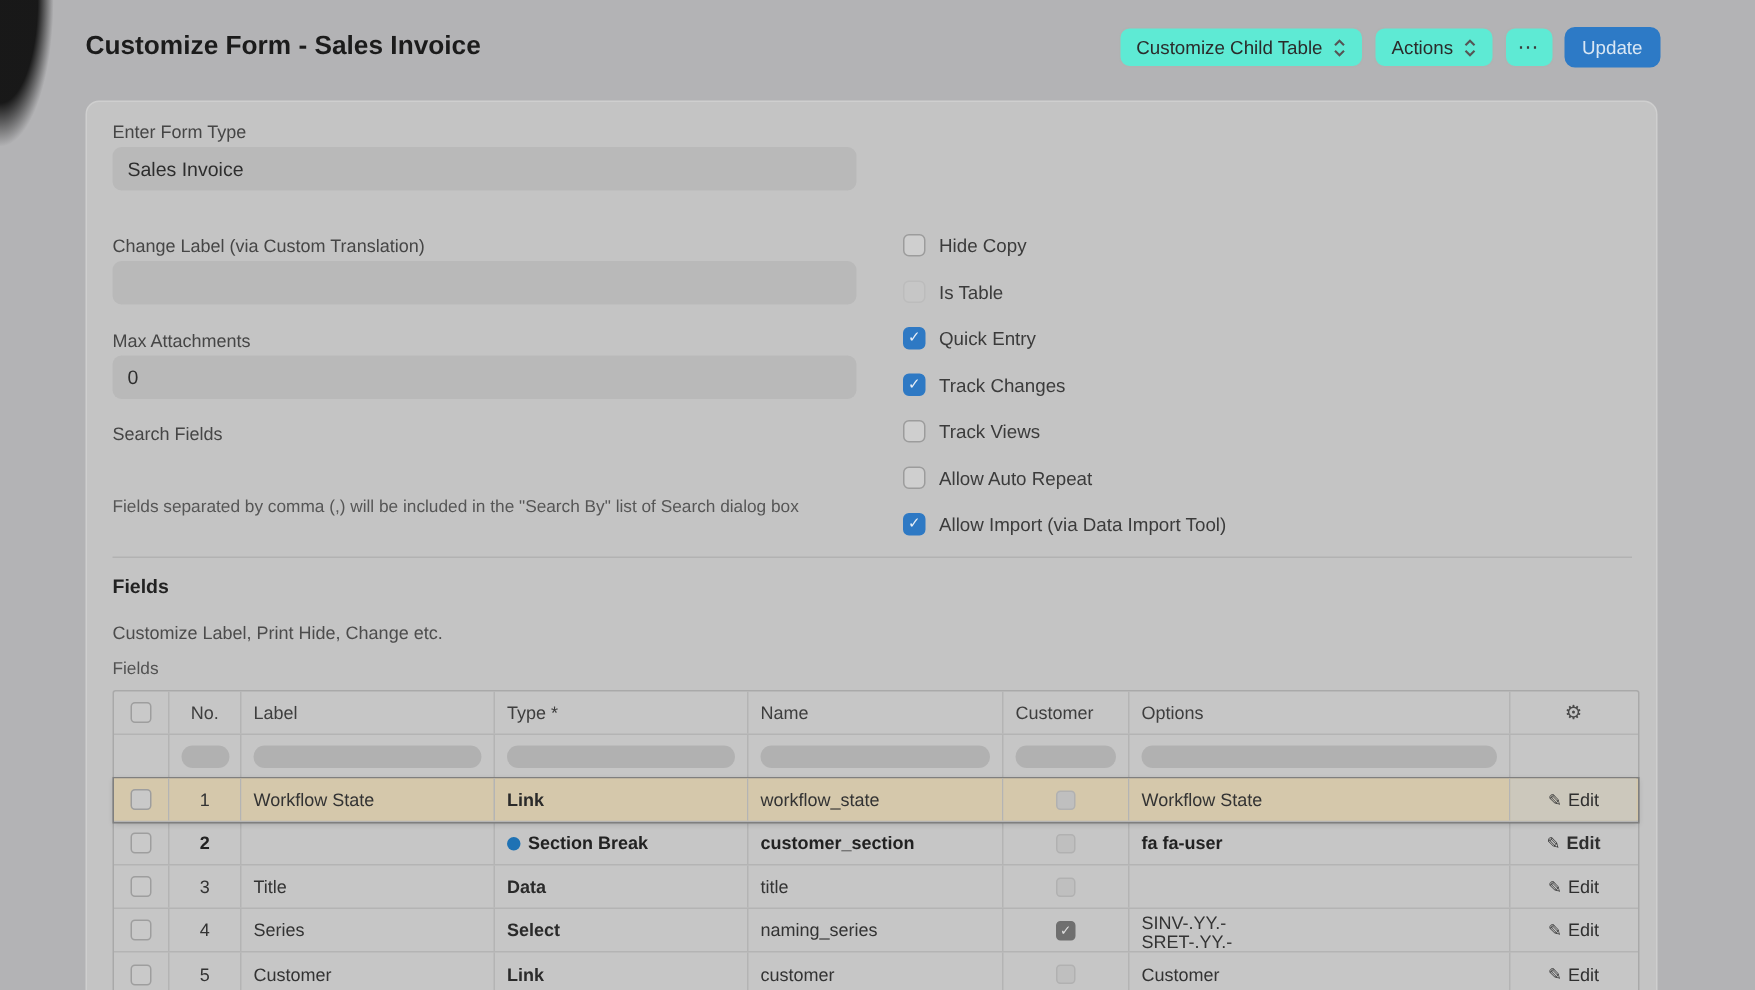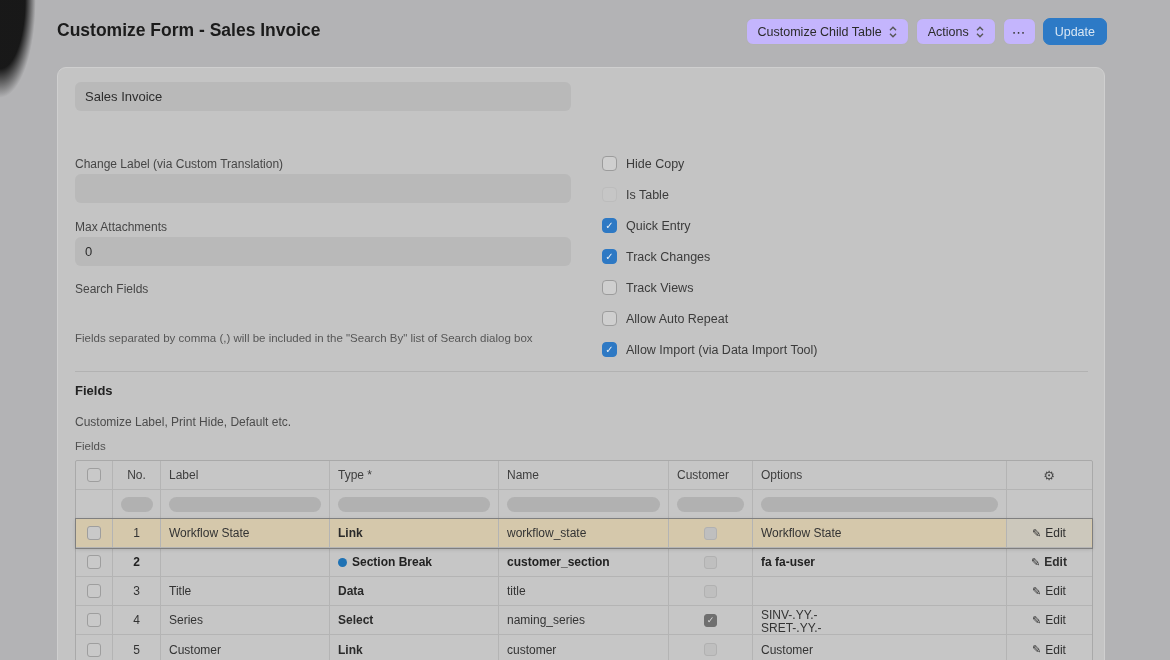--- a/index.html
+++ b/index.html
@@ -6,21 +6,21 @@
   body{position:relative;background:#b3b3b5;font-family:"Liberation Sans","DejaVu Sans",sans-serif;
        -webkit-font-smoothing:antialiased;color:#2e2e2e;}
 
   
   .corner-shade{position:absolute;left:0;top:0;width:42px;height:132px;pointer-events:none;
     background:radial-gradient(ellipse 115% 100% at 0% 0%, rgba(16,16,16,.95) 52%, rgba(16,16,16,0) 74%);}
 
   
   .page-title{position:absolute;left:57px;top:20px;font-size:17.5px;font-weight:700;color:#1b1b1b;text-align:center;}
   .toolbar{position:absolute;top:18px;right:63px;display:flex;gap:7px;align-items:center;}
-  .btn{height:27px;border-radius:7px;background:#c4b5fd;border:1px solid #b2b2b2;display:flex;
+  .btn{height:27px;border-radius:7px;background:#5eead4;border:1px solid #b2b2b2;display:flex;
        align-items:center;gap:7px;padding:0 11px;font-size:12.5px;color:#2b2b2b;cursor:pointer;box-sizing:border-box;}
   .btn .chev{display:flex;flex-direction:column;line-height:0;}
   .btn.icon-only{padding:0 8px;font-size:14px;letter-spacing:1px;color:#3a3a3a;}
   .btn.primary{background:#2d7ac6;border-color:#2d7ac6;color:#d9e7f4;}
 
   
   .card{position:absolute;left:57px;top:67px;width:1048px;height:600px;background:#c4c4c4;
         border:1px solid #cfcfcf;border-radius:9px 9px 0 0;box-sizing:border-box;}
 
   .fgroup{position:absolute;left:17px;width:496px;}
@@ -110,20 +110,21 @@
     <span>⋯</span>
   </div>
   <div class="btn primary">
     <span>Update</span>
   </div>
 </div>
 
 <div class="card">
 
   <div class="fgroup" style="top:14px;">
+    <div class="flabel">Enter Form Type</div>
     <div class="finput">Sales Invoice</div>
   </div>
 
   <div class="fgroup" style="top:90px;">
     <div class="flabel">Change Label (via Custom Translation)</div>
     <div class="finput"></div>
   </div>
 
   <div class="fgroup" style="top:153px;">
     <div class="flabel">Max Attachments</div>
@@ -161,21 +162,21 @@
       <span class="clabel">Allow Auto Repeat</span>
     </div>
     <div class="crow">
       <span class="fcb on"></span>
       <span class="clabel">Allow Import (via Data Import Tool)</span>
     </div>
   </div>
 
   <div class="divider"></div>
   <div class="sec-heading">Fields</div>
-  <div class="sec-desc">Customize Label, Print Hide, Default etc.</div>
+  <div class="sec-desc">Customize Label, Print Hide, Change etc.</div>
   <div class="grid-label">Fields</div>
 
   <div class="grid-table">
 
     <div class="g-row hdr">
       <div class="g-cell c-center">
           <span class="hcb"></span>
         </div>
       <div class="g-cell c-center">No.</div>
       <div class="g-cell">Label</div>

